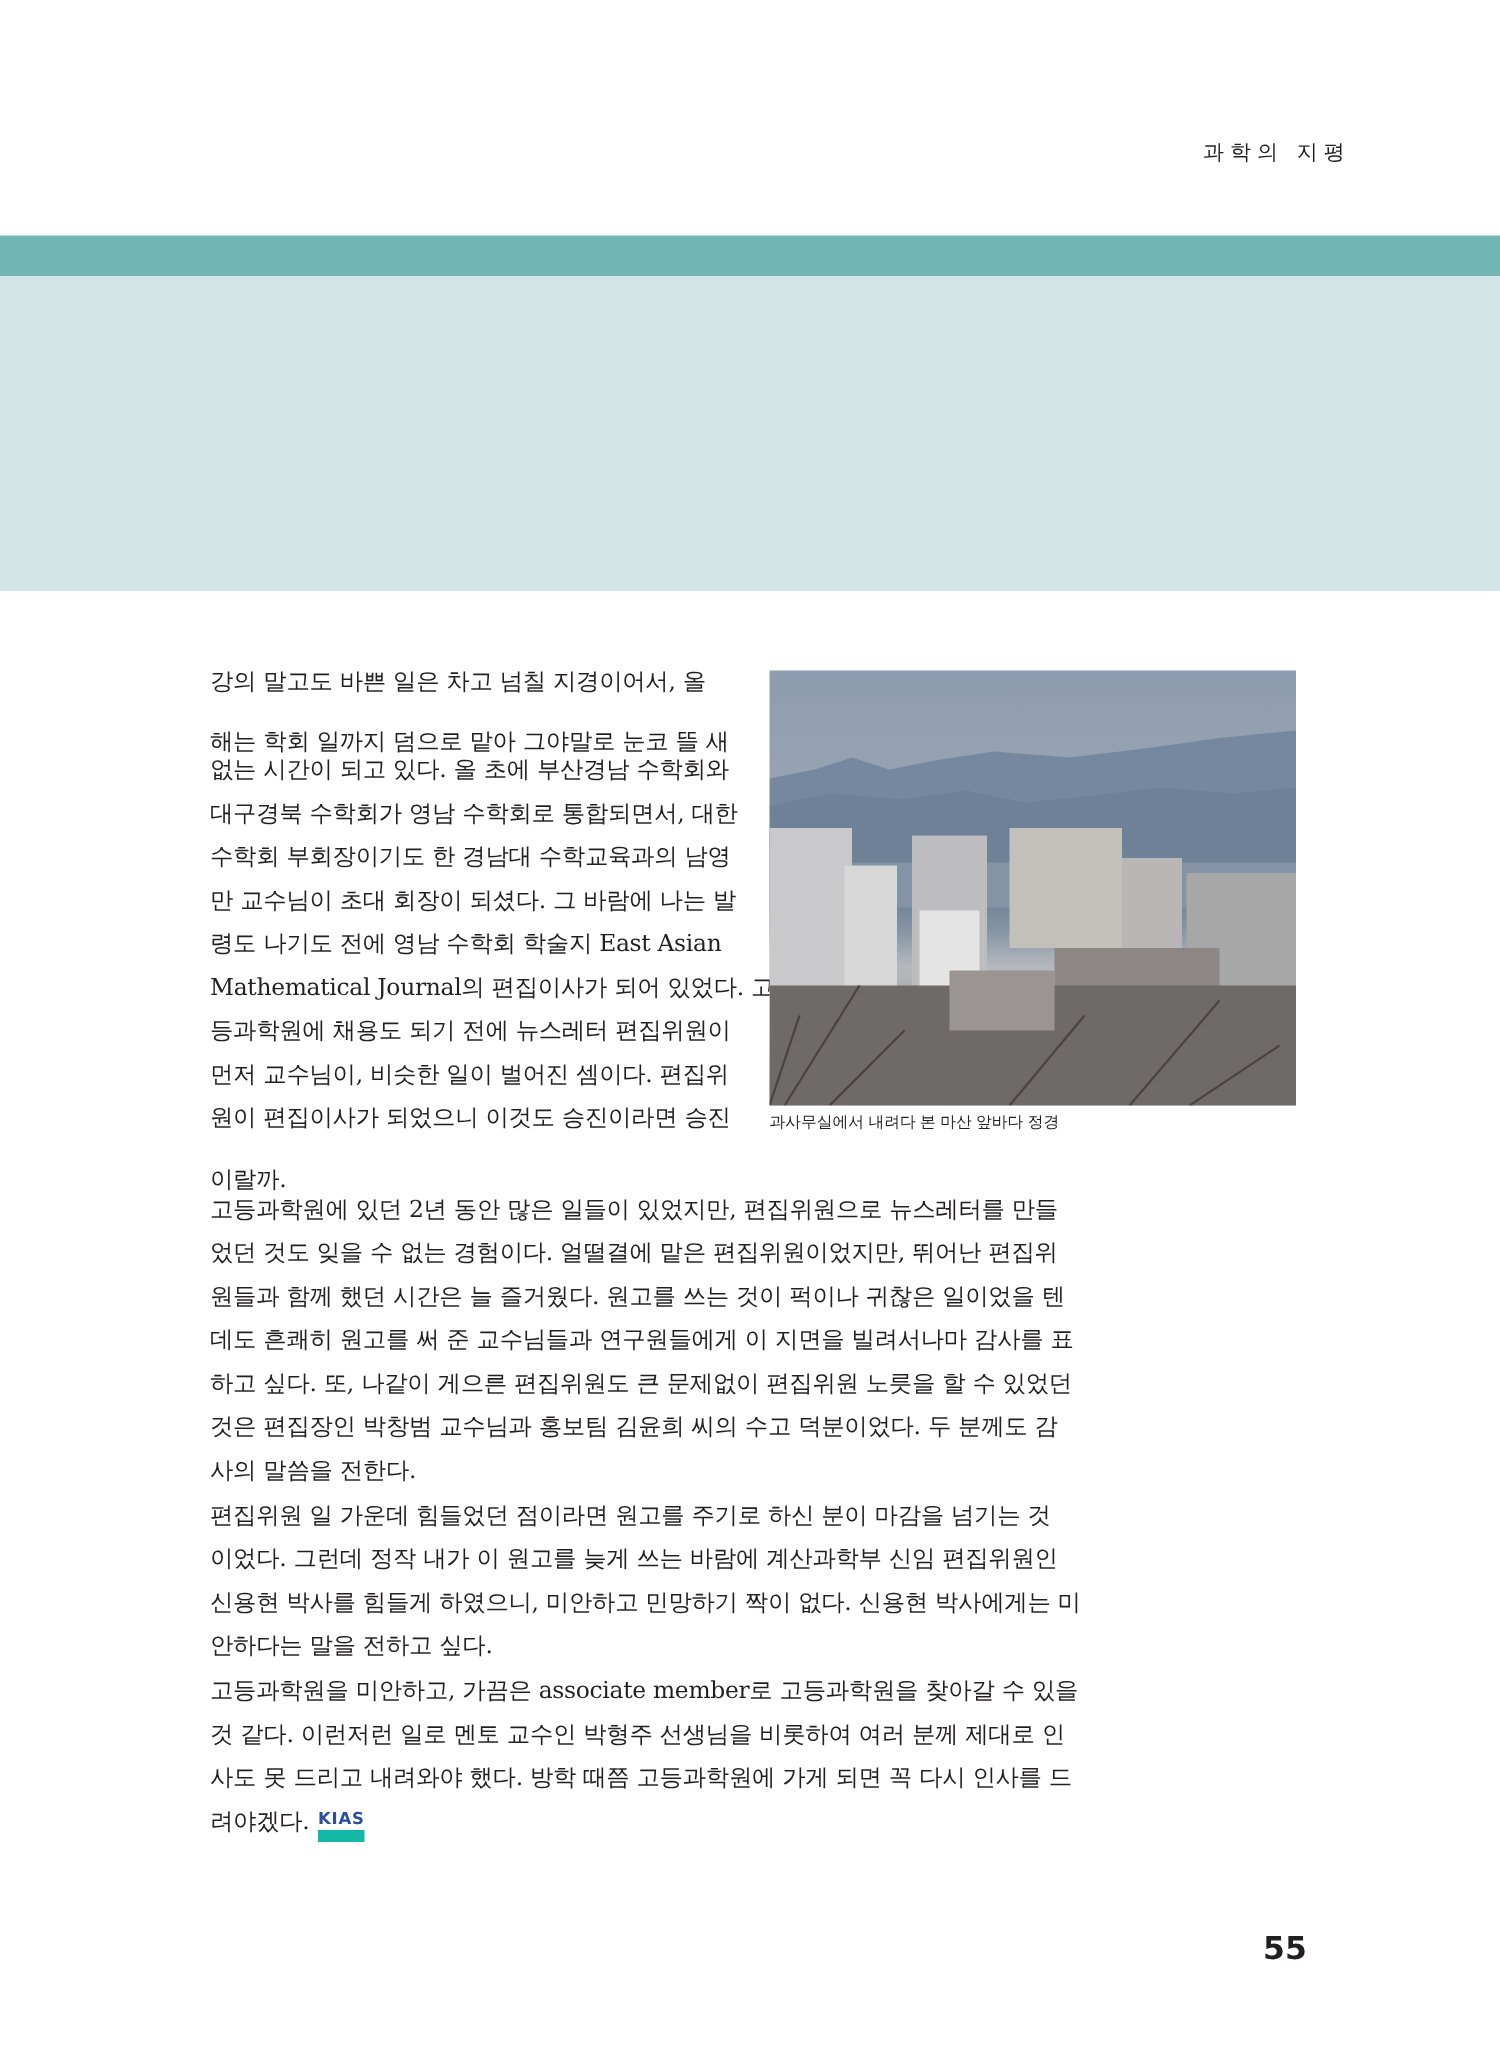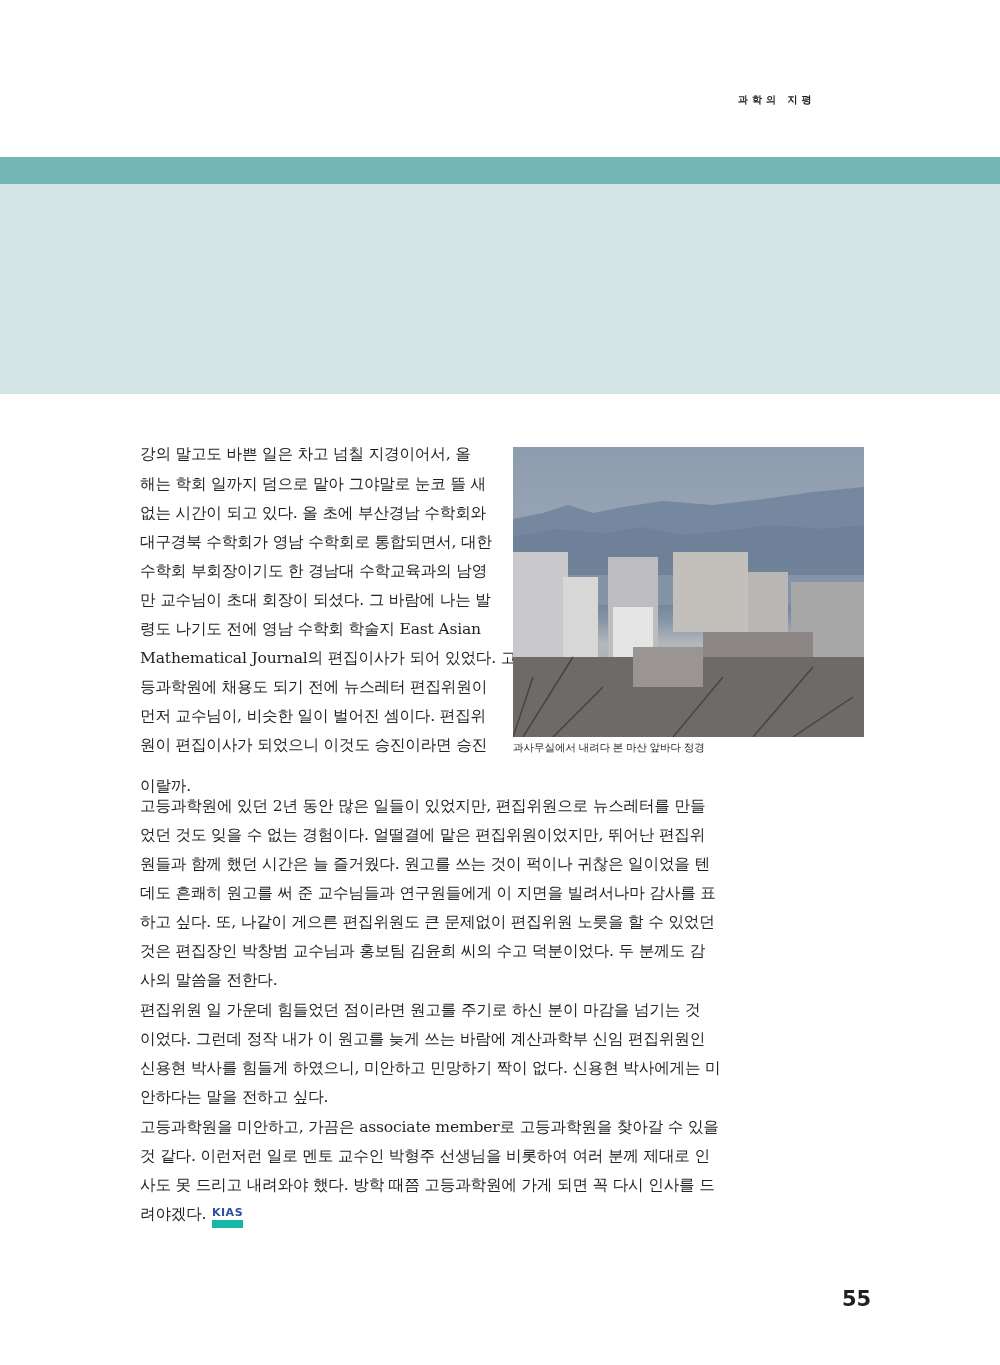--- a/index.html
+++ b/index.html
@@ -1,43 +1,43 @@
 <!DOCTYPE html>
 <html><head>
   <meta charset="utf-8">
   <style>
     html, body { margin: 0; padding: 0; background: #ffffff; }
     body { width: 1000px; height: 1365px; position: relative; overflow: hidden;
            font-family: "DejaVu Serif", "Liberation Serif", serif; color: #231f20; }
-    .section-label { position: absolute; top: 93px; left: 738px; font-family: "DejaVu Sans", "Liberation Sans", sans-serif;
-           font-size: 10px; font-weight: bold; letter-spacing: 4px; color: #231f20; }
+    .section-label { position: absolute; top: 93px; left: 802px; font-family: "DejaVu Sans", "Liberation Sans", sans-serif;
+           font-size: 14px; font-weight: normal; letter-spacing: 4px; color: #231f20; }
     .band-dark { position: absolute; left: 0; top: 157px; width: 1000px; height: 27px; background: #74b5b5; }
     .band-light { position: absolute; left: 0; top: 184px; width: 1000px; height: 210px; background: #d3e5e7; }
     .photo { position: absolute; left: 513px; top: 447px; width: 351px; height: 290px; overflow: hidden;
              background: linear-gradient(#8d9cae 0%, #98a4b4 28%, #7f8ea4 40%, #6f8097 52%, #8796a6 60%, #b4b8bc 68%, #a7a7a8 80%, #6e6a68 100%); }
     .photo svg { position: absolute; left: 0; top: 0; }
-    .caption { position: absolute; left: 513px; top: 741px; font-family: Liberation Serif, serif;
+    .caption { position: absolute; left: 513px; top: 741px; font-family: Liberation Sans, sans-serif;
                font-size: 10.5px; color: #231f20; white-space: nowrap; }
     .text-line { position: absolute; left: 140px; font-size: 15.6px; line-height: 20px; white-space: nowrap; letter-spacing: -0.2px; }
     .kias { position: absolute; left: 212px; top: 1207px; font-family: "DejaVu Sans", "Liberation Sans", sans-serif;
             font-size: 11px; font-weight: bold; color: #2a4f9f; letter-spacing: 0.5px; padding-bottom: 1px;
             border-bottom: 8px solid #14b8a6; line-height: 12px; }
     .page-number { position: absolute; left: 842px; top: 1287px; font-family: "DejaVu Sans", "Liberation Sans", sans-serif;
                    font-size: 21px; font-weight: bold; color: #231f20; }
   </style>
 </head>
 <body>
 
 <div class="section-label">과학의 지평</div>
 <div class="band-dark"></div>
 <div class="band-light"></div>
 
 <div>
   <div class="text-line" style="top:444px">  강의 말고도 바쁜 일은 차고 넘칠 지경이어서, 올</div>
-  <div class="text-line" style="top:474px">해는 학회 일까지 덤으로 맡아 그야말로 눈코 뜰 새</div>
+  <div class="text-line" style="top:484px">해는 학회 일까지 덤으로 맡아 그야말로 눈코 뜰 새</div>
   <div class="text-line" style="top:503px">없는 시간이 되고 있다. 올 초에 부산경남 수학회와</div>
   <div class="text-line" style="top:532px">대구경북 수학회가 영남 수학회로 통합되면서, 대한</div>
   <div class="text-line" style="top:561px">수학회 부회장이기도 한 경남대 수학교육과의 남영</div>
   <div class="text-line" style="top:590px">만 교수님이 초대 회장이 되셨다. 그 바람에 나는 발</div>
   <div class="text-line" style="top:619px">령도 나기도 전에 영남 수학회 학술지 East Asian</div>
   <div class="text-line" style="top:648px">Mathematical Journal의 편집이사가 되어 있었다. 고</div>
   <div class="text-line" style="top:677px">등과학원에 채용도 되기 전에 뉴스레터 편집위원이</div>
   <div class="text-line" style="top:706px">먼저 교수님이, 비슷한 일이 벌어진 셈이다. 편집위</div>
   <div class="text-line" style="top:735px">원이 편집이사가 되었으니 이것도 승진이라면 승진</div>
   <div class="text-line" style="top:776px">이랄까.</div>

